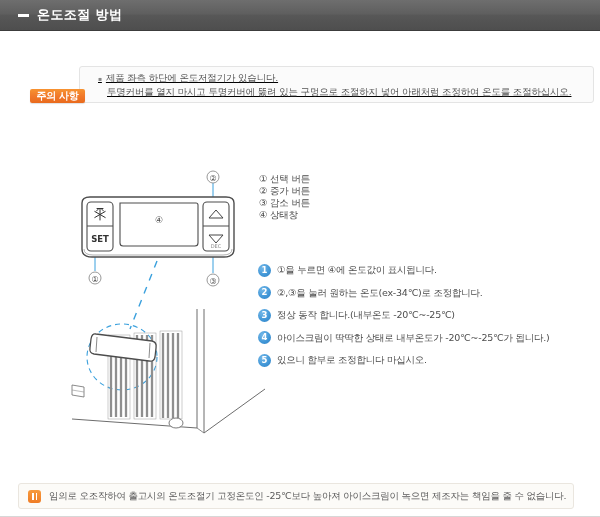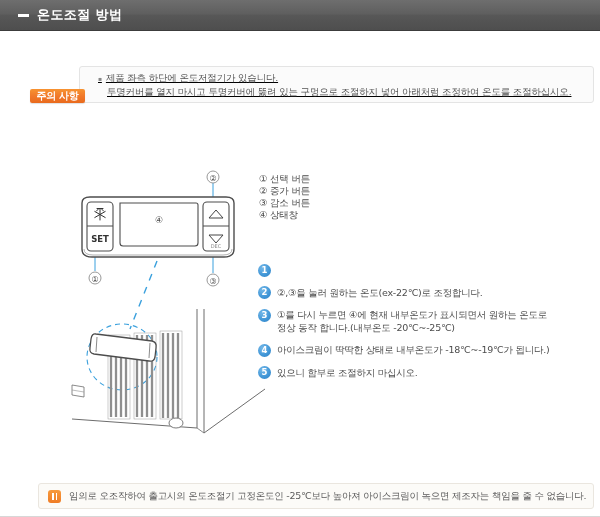--- a/index.html
+++ b/index.html
@@ -167,21 +167,21 @@
     font-size: 9.5px;
     color: #4c4c4c;
     line-height: 13px;
     letter-spacing: -0.25px;
   }
   .step-text .ln { display: block; }
 
   
   .caution {
     position: absolute;
-    left: 38px;
+    left: 18px;
     top: 452px;
     width: 556px;
     height: 26px;
     background: #fcfbf8;
     border: 1px solid #eae6df;
     border-radius: 3px;
     display: flex;
     align-items: center;
     padding: 0 9px;
     box-sizing: border-box;
@@ -341,44 +341,46 @@
     </div>
     <div class="legend-row">
       <span class="legend-mark">④</span>
       <span>상태창</span>
     </div>
   </div>
 
   <div class="steps">
     <div class="step">
       <span class="step-num">1</span>
+      <span class="step-text">
+        <span class="ln">①을 누르면 ④에 온도값이 표시됩니다.</span>
+      </span>
     </div>
     <div class="step">
       <span class="step-num">2</span>
       <span class="step-text">
-        <span class="ln">②,③을 눌러 원하는 온도(ex-22℃)로 조정합니다.</span>
+        <span class="ln">②,③을 눌러 원하는 온도(ex-34℃)로 조정합니다.</span>
       </span>
     </div>
     <div class="step">
       <span class="step-num">3</span>
       <span class="step-text">
-        <span class="ln">①를 다시 누르면 ④에 현재 내부온도가 표시되면서 원하는 온도로</span>
         <span class="ln">정상 동작 합니다.(내부온도 -20℃~-25℃)</span>
       </span>
     </div>
     <div class="step">
       <span class="step-num">4</span>
       <span class="step-text">
-        <span class="ln">아이스크림이 딱딱한 상태로 내부온도가 -18℃~-19℃가 됩니다.)</span>
+        <span class="ln">아이스크림이 딱딱한 상태로 내부온도가 -20℃~-25℃가 됩니다.)</span>
       </span>
     </div>
     <div class="step">
       <span class="step-num">5</span>
       <span class="step-text">
-        <span class="ln">있으니 함부로 조절하지 마십시오.</span>
+        <span class="ln">있으니 함부로 조정합니다 마십시오.</span>
       </span>
     </div>
   </div>
 
   <div class="caution">
     <span class="caution-icon"></span>
     <span class="caution-text">임의로 오조작하여 출고시의 온도조절기 고정온도인 -25℃보다 높아져 아이스크림이 녹으면 제조자는 책임을 줄 수 없습니다.</span>
   </div>
 
   <div class="page-edge"></div>

